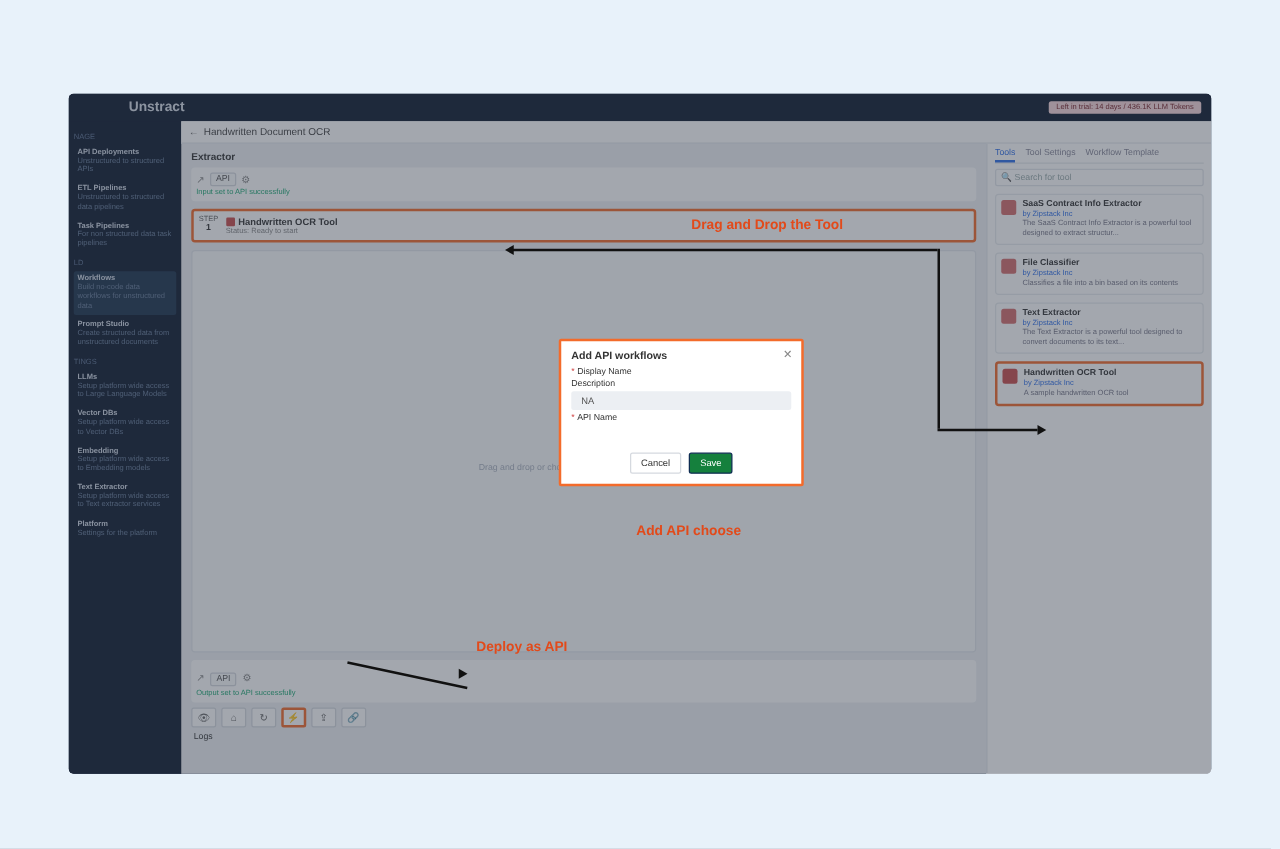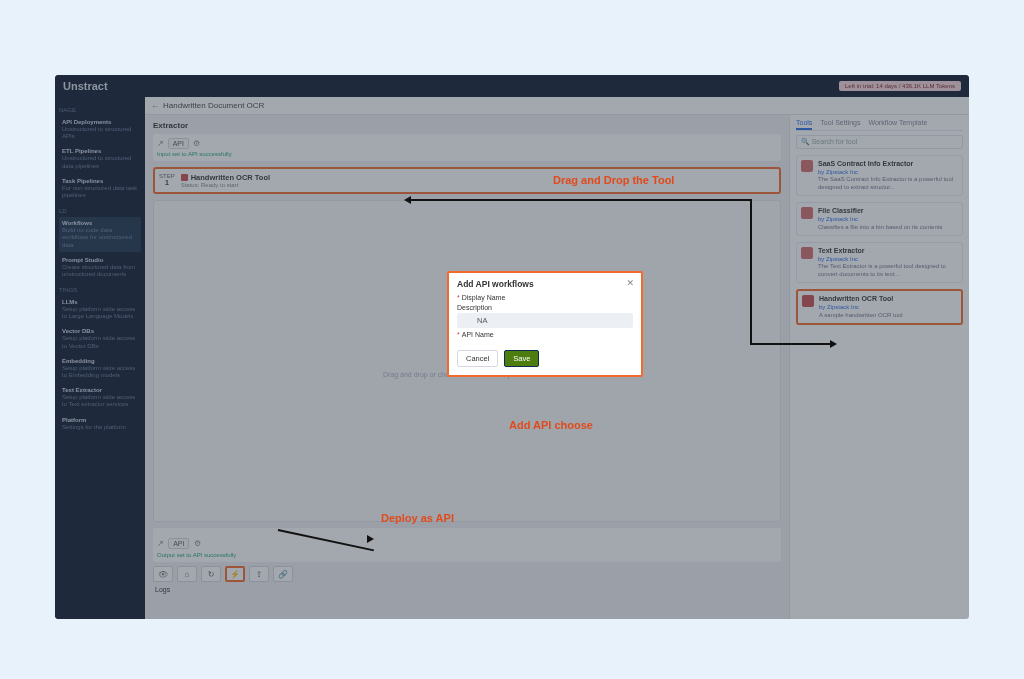--- a/index.html
+++ b/index.html
@@ -1,20 +1,20 @@
 <!DOCTYPE html>
 <html><head>
 <meta charset="utf-8">
 <style>
   * { box-sizing: border-box; margin: 0; padding: 0; }
   body { font-family: -apple-system, BlinkMacSystemFont, "Segoe UI", Arial, sans-serif; background: #e8f2fa; width: 1024px; height: 679px; overflow: hidden; position: relative; }
   .frame { position: absolute; top: 75px; left: 55px; right: 55px; bottom: 60px; background: #0e1a2f; border-radius: 4px; overflow: hidden; }
   .scrim { position: absolute; inset: 0; background: rgba(50,60,75,0.45); z-index: 30; pointer-events: none; }
   .topbar { height: 22px; background: #0e1a2f; display: flex; align-items: center; justify-content: space-between; padding: 0 8px; position: relative; z-index: 5; }
-  .brand { color: #d6dde6; font-size: 11px; font-weight: 600; }
+  .brand { color: #d6dde6; font-size: 11px; font-weight: 600; margin-left: 40px; }
   .trial-pill { background: #f8d7da; color: #721c24; font-size: 6px; padding: 2px 6px; border-radius: 2px; }
   .sidebar { position: absolute; top: 22px; left: 0; bottom: 0; width: 90px; background: #0e1a2f; color: #8fa2bb; font-size: 6px; padding: 4px 4px; z-index: 5; overflow: hidden; }
   .side-section { color: #5d7393; font-size: 6px; text-transform: uppercase; margin: 6px 0 3px; }
   .side-item { padding: 3px 3px; margin-bottom: 2px; border-radius: 2px; }
   .side-item.active { background: #1d344e; }
   .side-item-title { color: #cfd8e4; font-weight: 600; margin-bottom: 1px; }
   .side-item-desc { color: #667c99; line-height: 1.2; }
   .content { position: absolute; top: 22px; left: 90px; right: 0; bottom: 0; background: #eef1f4; z-index: 5; }
   .crumbbar { height: 18px; background: #fff; border-bottom: 1px solid #e2e6eb; display: flex; align-items: center; padding: 0 6px; font-size: 8px; color: #444; }
   .crumbbar .back { margin-right: 4px; color: #666; }
@@ -56,24 +56,24 @@
   .arrow-vert { position: absolute; width: 1.5px; background: #111; z-index: 54; }
   .arrow-head-left { position: absolute; width: 0; height: 0; border-right: 7px solid #111; border-top: 4px solid transparent; border-bottom: 4px solid transparent; z-index: 54; }
   .arrow-head-right { position: absolute; width: 0; height: 0; border-left: 7px solid #111; border-top: 4px solid transparent; border-bottom: 4px solid transparent; z-index: 54; }
   .modal { position: absolute; top: 196px; left: 392px; width: 196px; background: #fff; border: 2px solid #f36b2b; border-radius: 2px; padding: 6px 8px 8px; z-index: 50; font-size: 8px; color: #333; }
   .modal h4 { font-size: 8.5px; font-weight: 600; margin-bottom: 5px; }
   .modal .close { position: absolute; top: 5px; right: 7px; color: #888; font-size: 9px; }
   .modal label { font-size: 7px; display: block; margin: 3px 0 2px; }
   .modal label .req { color: #cf3f3f; margin-right: 2px; }
   .modal input { width: 100%; border: 1px solid #d5d9df; border-radius: 2px; padding: 3px 4px; font-size: 7.5px; color: #333; }
   .modal input.focus { border-color: #2f6fe8; box-shadow: 0 0 0 1px rgba(47,111,232,0.25); }
-  .modal .desc-box { width: 100%; background: #eceff3; border-radius: 2px; padding: 3px 20px; font-size: 7.5px; color: #555; border: none; }
-  .modal .actions { display: flex; justify-content: flex-start; gap: 6px; margin-top: 12px; }
+  .modal .desc-box { width: 100%; background: #eceff3; border-radius: 2px; padding: 3px 8px; font-size: 7.5px; color: #555; border: none; }
+  .modal .actions { display: flex; justify-content: center; gap: 6px; margin-top: 24px; }
   .btn { font-size: 7.5px; padding: 3px 8px; border-radius: 2px; border: 1px solid #d5d9df; background: #fff; color: #333; }
-  .btn.primary { background: #4d7c0f; color: #fff; border-color: #0e2c52; }
+  .btn.primary { background: #15803d; color: #fff; border-color: #0e2c52; }
 </style>
 </head>
 <body>
 
 <div class="frame">
   <div class="topbar">
     <span class="brand">Unstract</span>
     <span class="trial-pill">Left in trial: 14 days / 436.1K LLM Tokens</span>
   </div>
 

